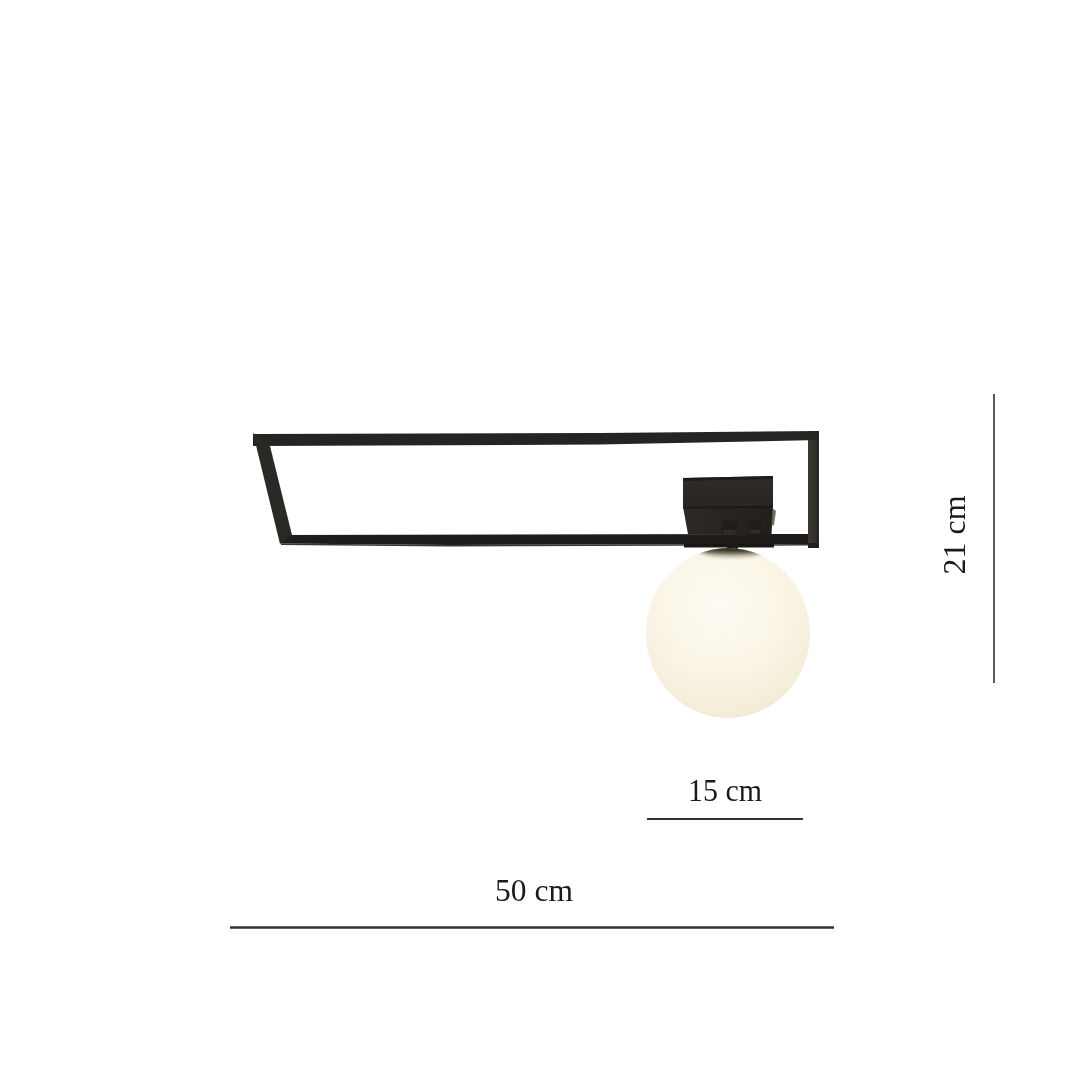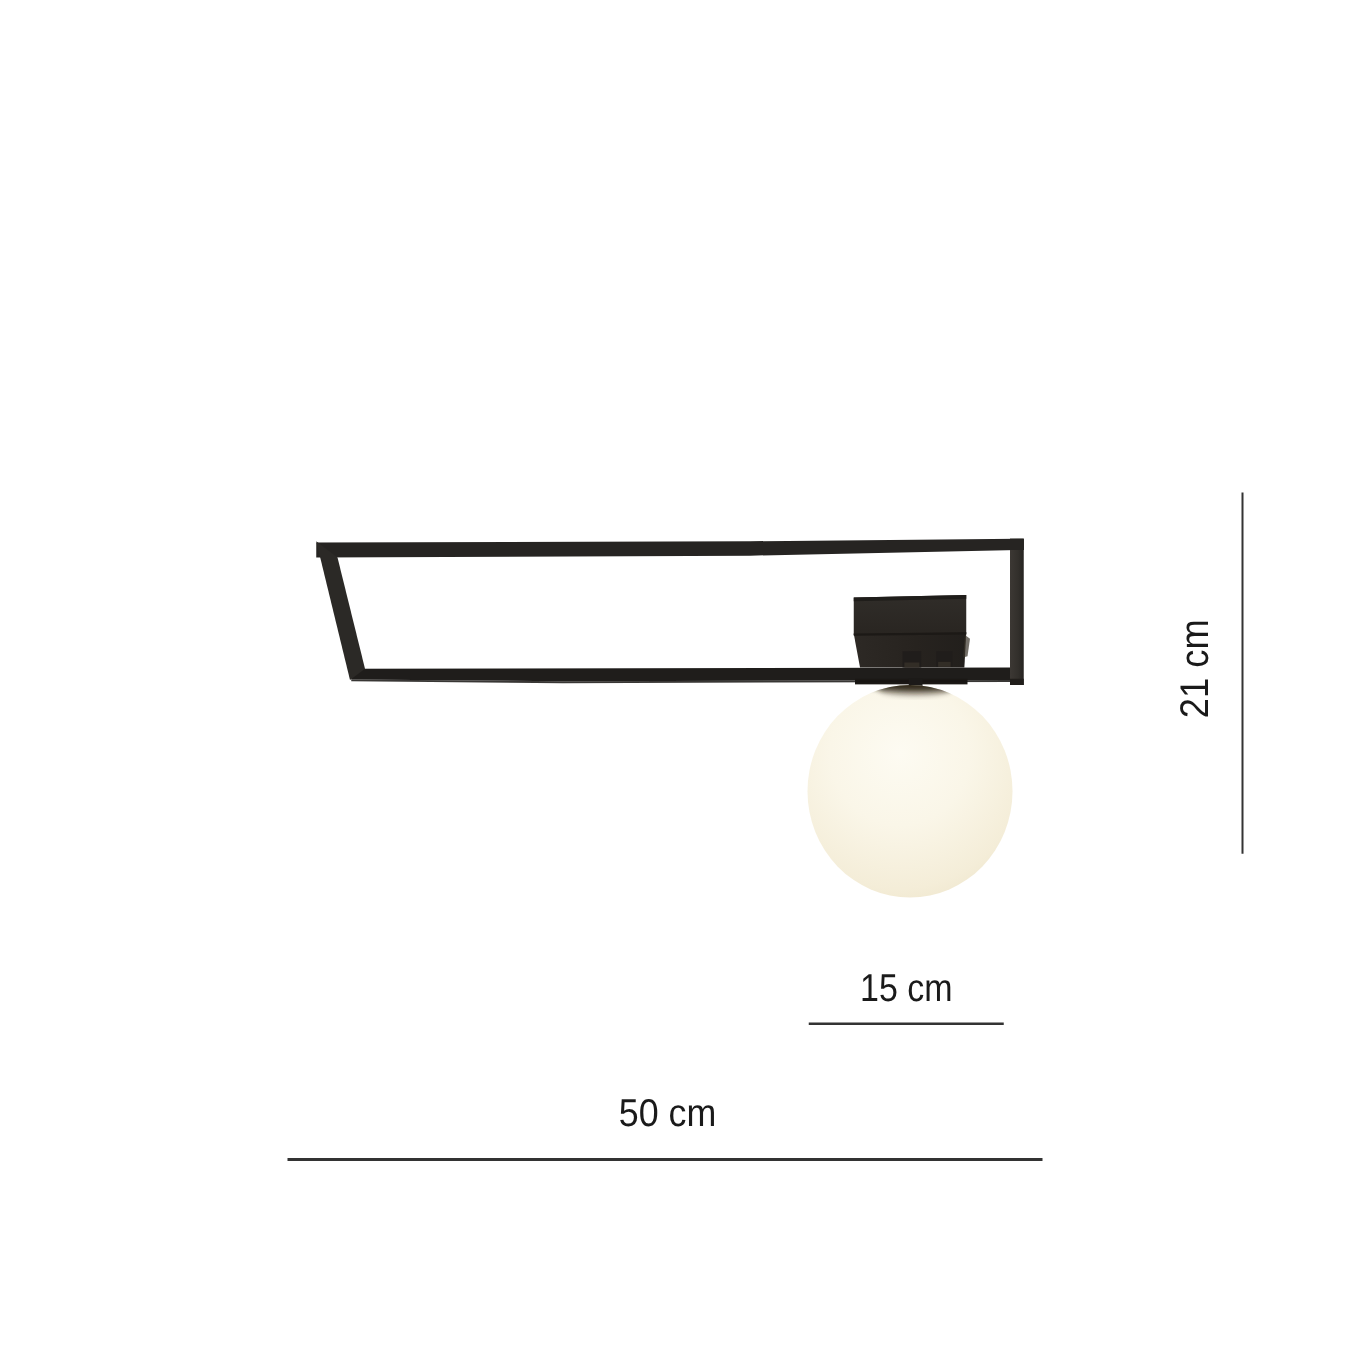--- a/index.html
+++ b/index.html
@@ -1,17 +1,17 @@
 <!DOCTYPE html>
 <html><head>
 <meta charset="utf-8">
 <style>
   html,body{margin:0;padding:0;background:#ffffff;}
   .stage{position:relative;width:1080px;height:1080px;background:#ffffff;overflow:hidden;
-         font-family:Liberation Sans, sans-serif;}
+         font-family:Liberation Serif, serif;}
   svg{display:block;}
 </style>
 </head>
 <body>
 <div class="stage">
 <svg width="1080" height="1080" viewBox="0 0 1080 1080" xmlns="http://www.w3.org/2000/svg">
   <defs>
     <radialGradient id="ballGrad" cx="0.45" cy="0.32" r="0.85">
       <stop offset="0%" stop-color="#fdfbf2"></stop>
       <stop offset="40%" stop-color="#faf6e8"></stop>

